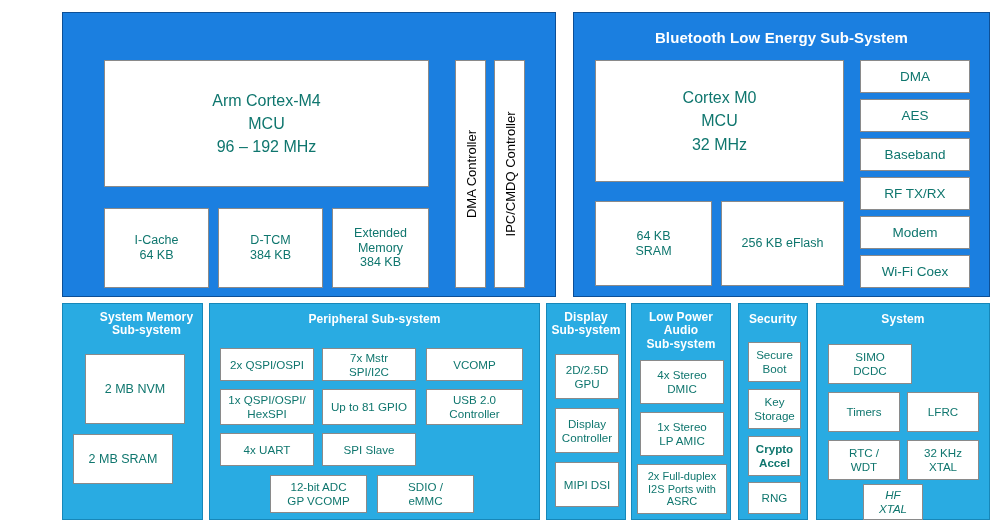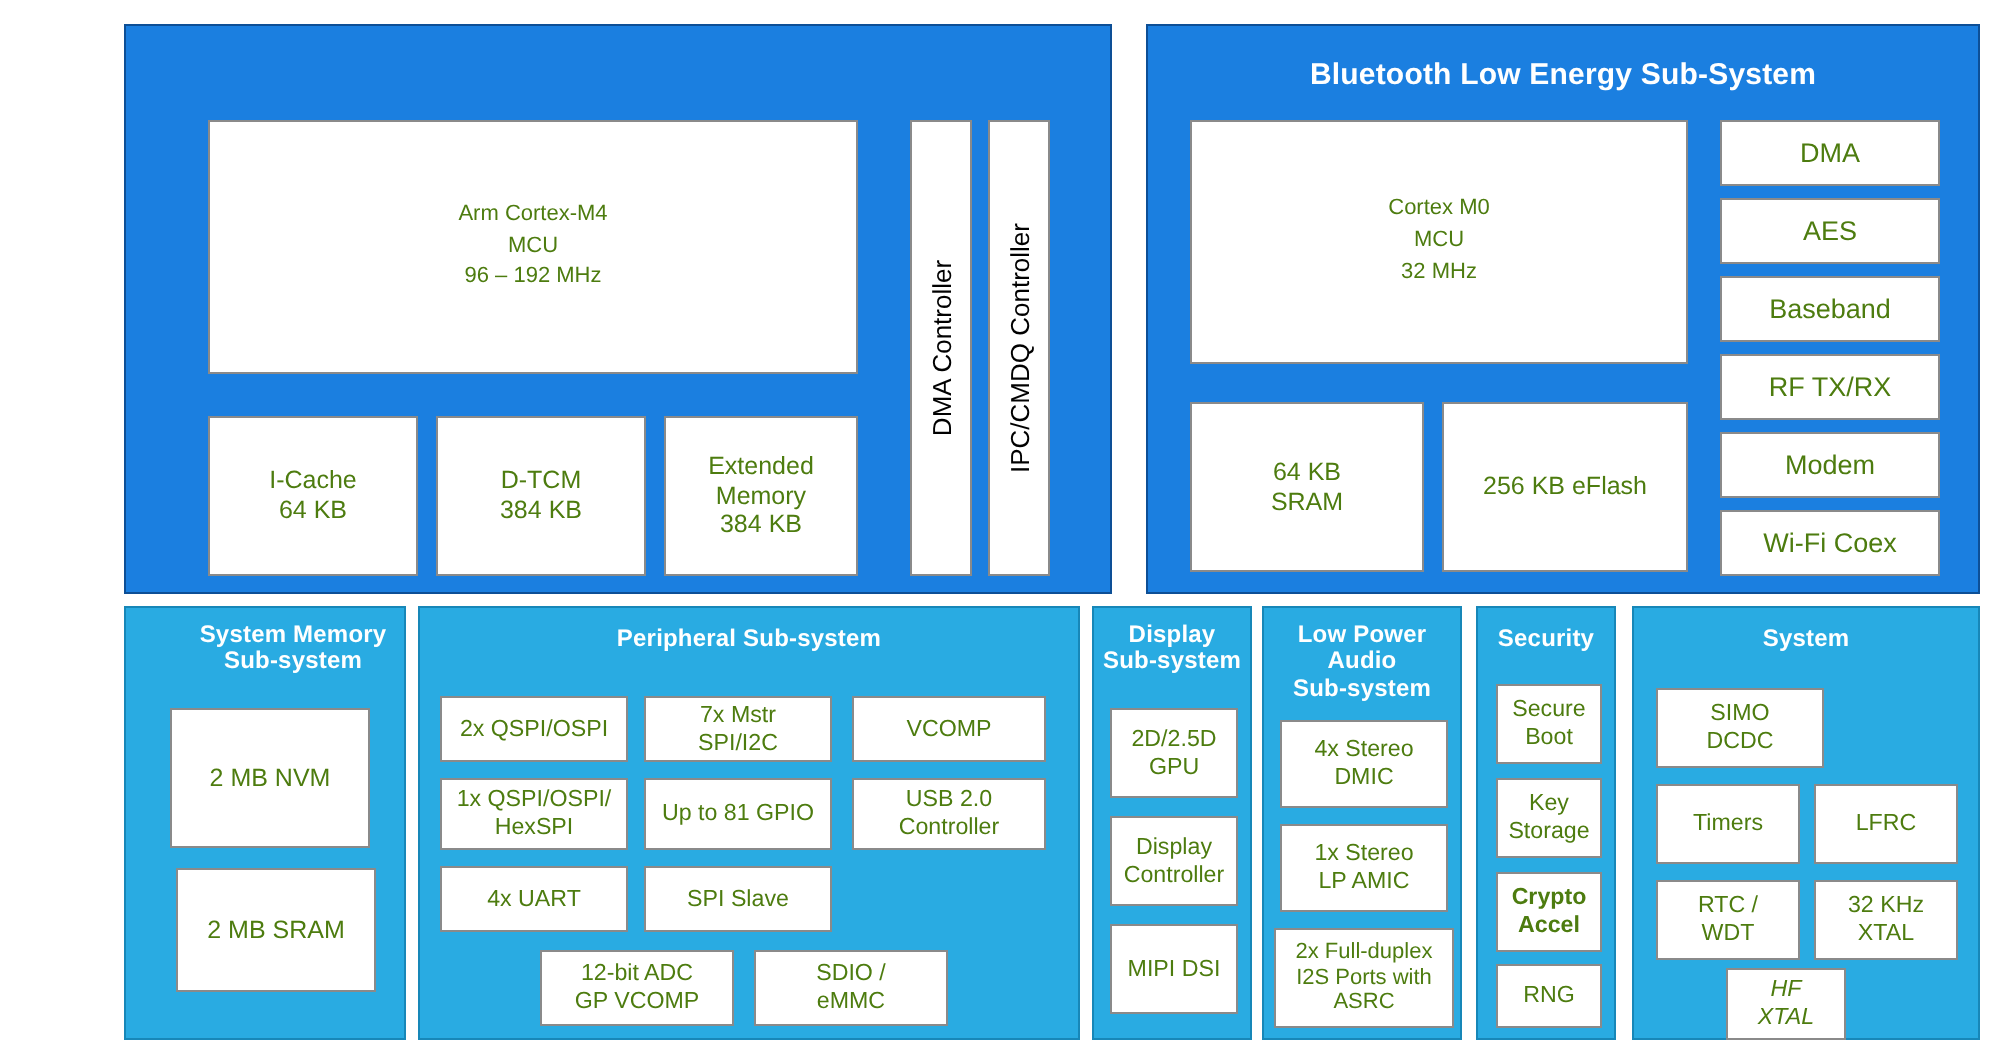--- a/index.html
+++ b/index.html
@@ -29,30 +29,30 @@
     letter-spacing:.1px;
   }
   .t-lg{font-size:15px;}
   .t-sm{font-size:12px;}
 
   .box{
     position:absolute;
     box-sizing:border-box;
     background:#ffffff;
     border:1px solid #8a8a8a;
-    color:#4d7c0f;
+    color:#0f766e;
     display:flex;
     align-items:center;
     justify-content:center;
     text-align:center;
     line-height:1.18;
     font-size:12.5px;
     padding:1px 2px;
   }
-  .box.big{font-size:11px;line-height:1.45;}
+  .box.big{font-size:16px;line-height:1.45;}
   .box.mid{font-size:13.5px;}
   .box.sm{font-size:11.6px;}
   .box.xs{font-size:11px;}
 
   .vbox{
     position:absolute;
     box-sizing:border-box;
     background:#ffffff;
     border:1px solid #8a8a8a;
     color:#000;
@@ -113,21 +113,21 @@
     <div class="box mid" style="left:286px;top:164px;width:110px;height:33px;">RF TX/RX</div>
     <div class="box mid" style="left:286px;top:203px;width:110px;height:33px;">Modem</div>
     <div class="box mid" style="left:286px;top:242px;width:110px;height:33px;">Wi-Fi Coex</div>
   </div>
 
   <div class="sub light" style="left:62px;top:303px;width:141px;height:217px;">
     <div class="sub-title t-sm ml" style="position:absolute;left:0;top:7px;width:100%;padding-left:14px;">System Memory
 Sub-system</div>
 
     <div class="box" style="left:22px;top:50px;width:100px;height:70px;">2 MB NVM</div>
-    <div class="box" style="left:25px;top:130px;width:100px;height:62px;">2 MB SRAM</div>
+    <div class="box" style="left:10px;top:130px;width:100px;height:50px;">2 MB SRAM</div>
   </div>
 
   <div class="sub light" style="left:209px;top:303px;width:331px;height:217px;">
     <div class="sub-title t-sm" style="position:absolute;left:0;top:9px;width:100%;">Peripheral Sub-system</div>
 
     <div class="box sm ml" style="left:10px;top:44px;width:94px;height:33px;">2x QSPI/OSPI</div>
     <div class="box sm ml" style="left:112px;top:44px;width:94px;height:33px;">7x Mstr
 SPI/I2C</div>
     <div class="box sm ml" style="left:216px;top:44px;width:97px;height:33px;">VCOMP</div>
 

